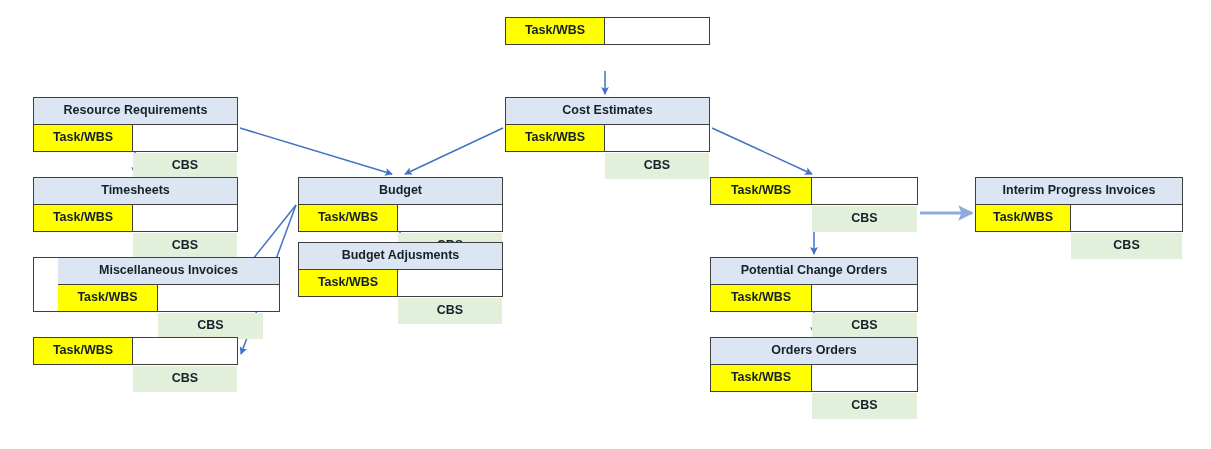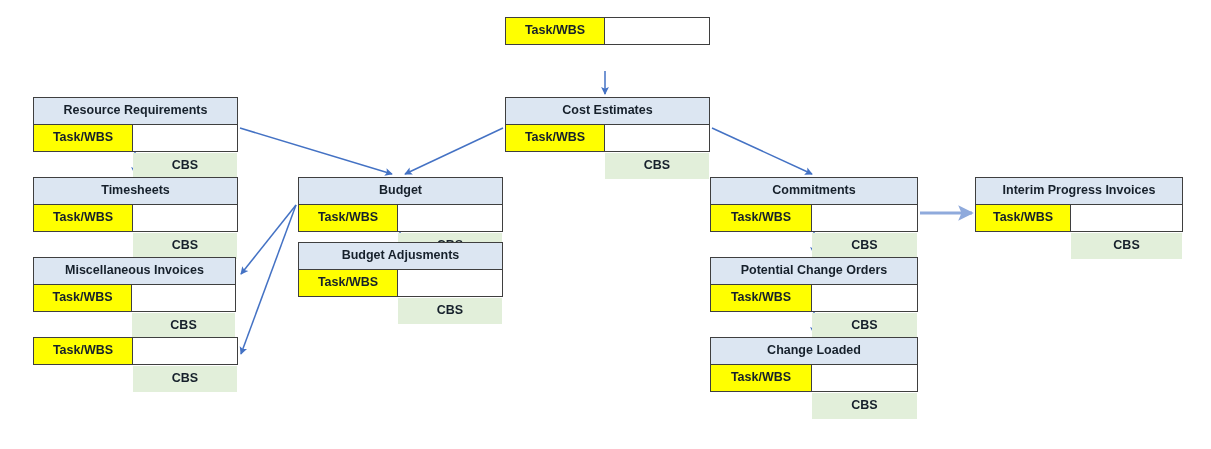--- a/index.html
+++ b/index.html
@@ -131,34 +131,33 @@
         </div>
       </div>
       <div class="node" style="left: 298px; top: 177px; width: 205px;">
         <div class="node-title">Budget</div>
         <div class="node-row">
           <div class="cell cell-task" style="width: 100px;">Task/WBS</div>
           <div class="cell cell-cbs" style="width: 105px; border-right: none;">CBS</div>
         </div>
       </div>
       <div class="node" style="left: 710px; top: 177px; width: 208px;">
-        <div class="node-title">Commitments</div>
         <div class="node-row">
           <div class="cell cell-task" style="width: 102px;">Task/WBS</div>
           <div class="cell cell-cbs" style="width: 106px; border-right: none;">CBS</div>
         </div>
       </div>
       <div class="node" style="left: 975px; top: 177px; width: 208px;">
         <div class="node-title">Interim Progress Invoices</div>
         <div class="node-row">
           <div class="cell cell-task" style="width: 96px;">Task/WBS</div>
           <div class="cell cell-cbs" style="width: 112px; border-right: none;">CBS</div>
         </div>
       </div>
-      <div class="node" style="left: 33px; top: 257px; width: 203px;">
+      <div class="node" style="left: 33px; top: 257px; width: 247px; padding-left: 24px;">
         <div class="node-title">Miscellaneous Invoices</div>
         <div class="node-row">
           <div class="cell cell-task" style="width: 100px;">Task/WBS</div>
           <div class="cell cell-cbs" style="width: 105px; border-right: none;">CBS</div>
         </div>
       </div>
       <div class="node" style="left: 298px; top: 242px; width: 205px;">
         <div class="node-title">Budget Adjusments</div>
         <div class="node-row">
           <div class="cell cell-task" style="width: 100px;">Task/WBS</div>
@@ -172,20 +171,20 @@
           <div class="cell cell-cbs" style="width: 106px; border-right: none;">CBS</div>
         </div>
       </div>
       <div class="node" style="left: 33px; top: 337px; width: 205px;">
         <div class="node-row">
           <div class="cell cell-task" style="width: 100px;">Task/WBS</div>
           <div class="cell cell-cbs" style="width: 105px; border-right: none;">CBS</div>
         </div>
       </div>
       <div class="node" style="left: 710px; top: 337px; width: 208px;">
-        <div class="node-title">Change Loaded</div>
+        <div class="node-title">Orders Orders</div>
         <div class="node-row">
           <div class="cell cell-task" style="width: 102px;">Task/WBS</div>
           <div class="cell cell-cbs" style="width: 106px; border-right: none;">CBS</div>
         </div>
       </div>
     </div>
 </div>
 
 </body></html>

